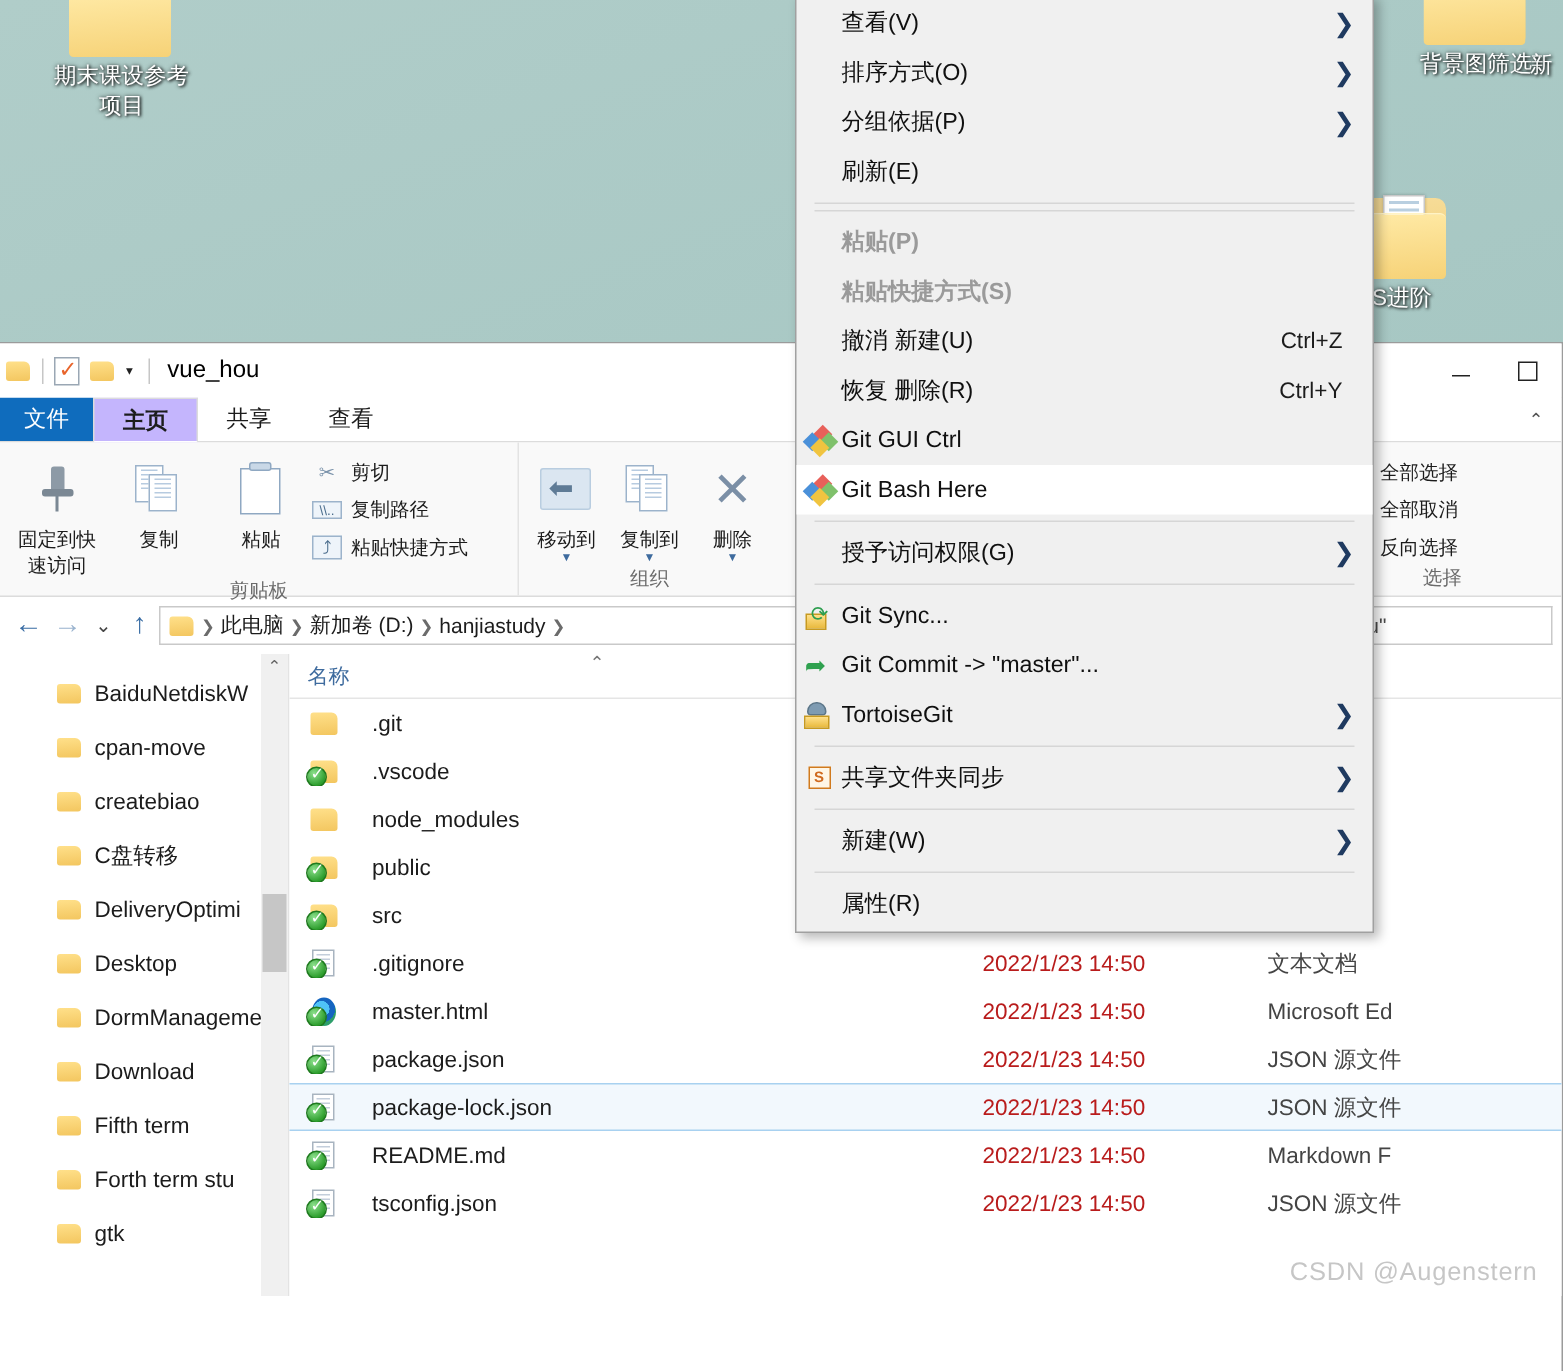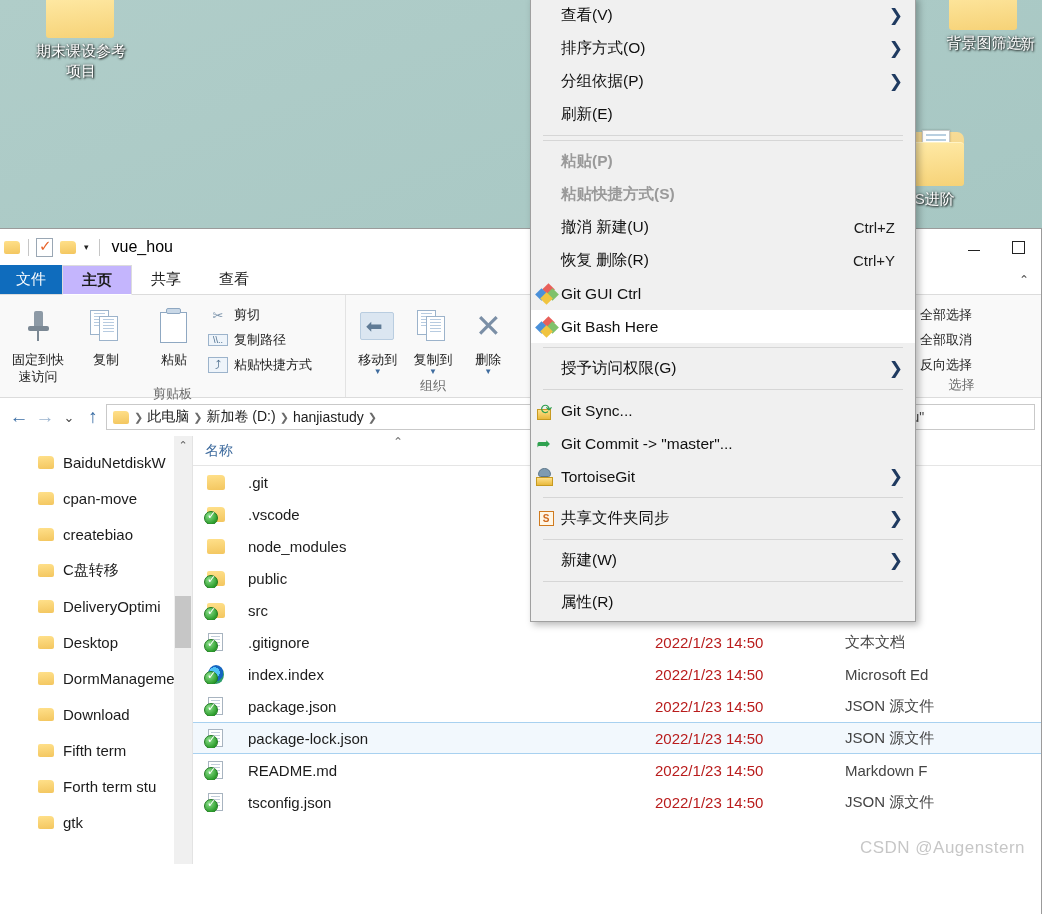--- a/index.html
+++ b/index.html
@@ -602,21 +602,21 @@
             </div>
             <div class="cell date c-date">2022/1/23 14:50</div>
             <div class="cell type c-type">文本文档</div>
           </div>
           <div class="frow">
             <div class="cell nm c-name">
               <span class="fic">
                 <span class="edge"></span>
                 <span class="chk"></span>
               </span>
-              <span>index.index</span>
+              <span>master.html</span>
             </div>
             <div class="cell date c-date">2022/1/23 14:50</div>
             <div class="cell type c-type">Microsoft Ed</div>
           </div>
           <div class="frow">
             <div class="cell nm c-name">
               <span class="fic">
                 <span class="doc">
                   <i></i>
                   <i></i>

